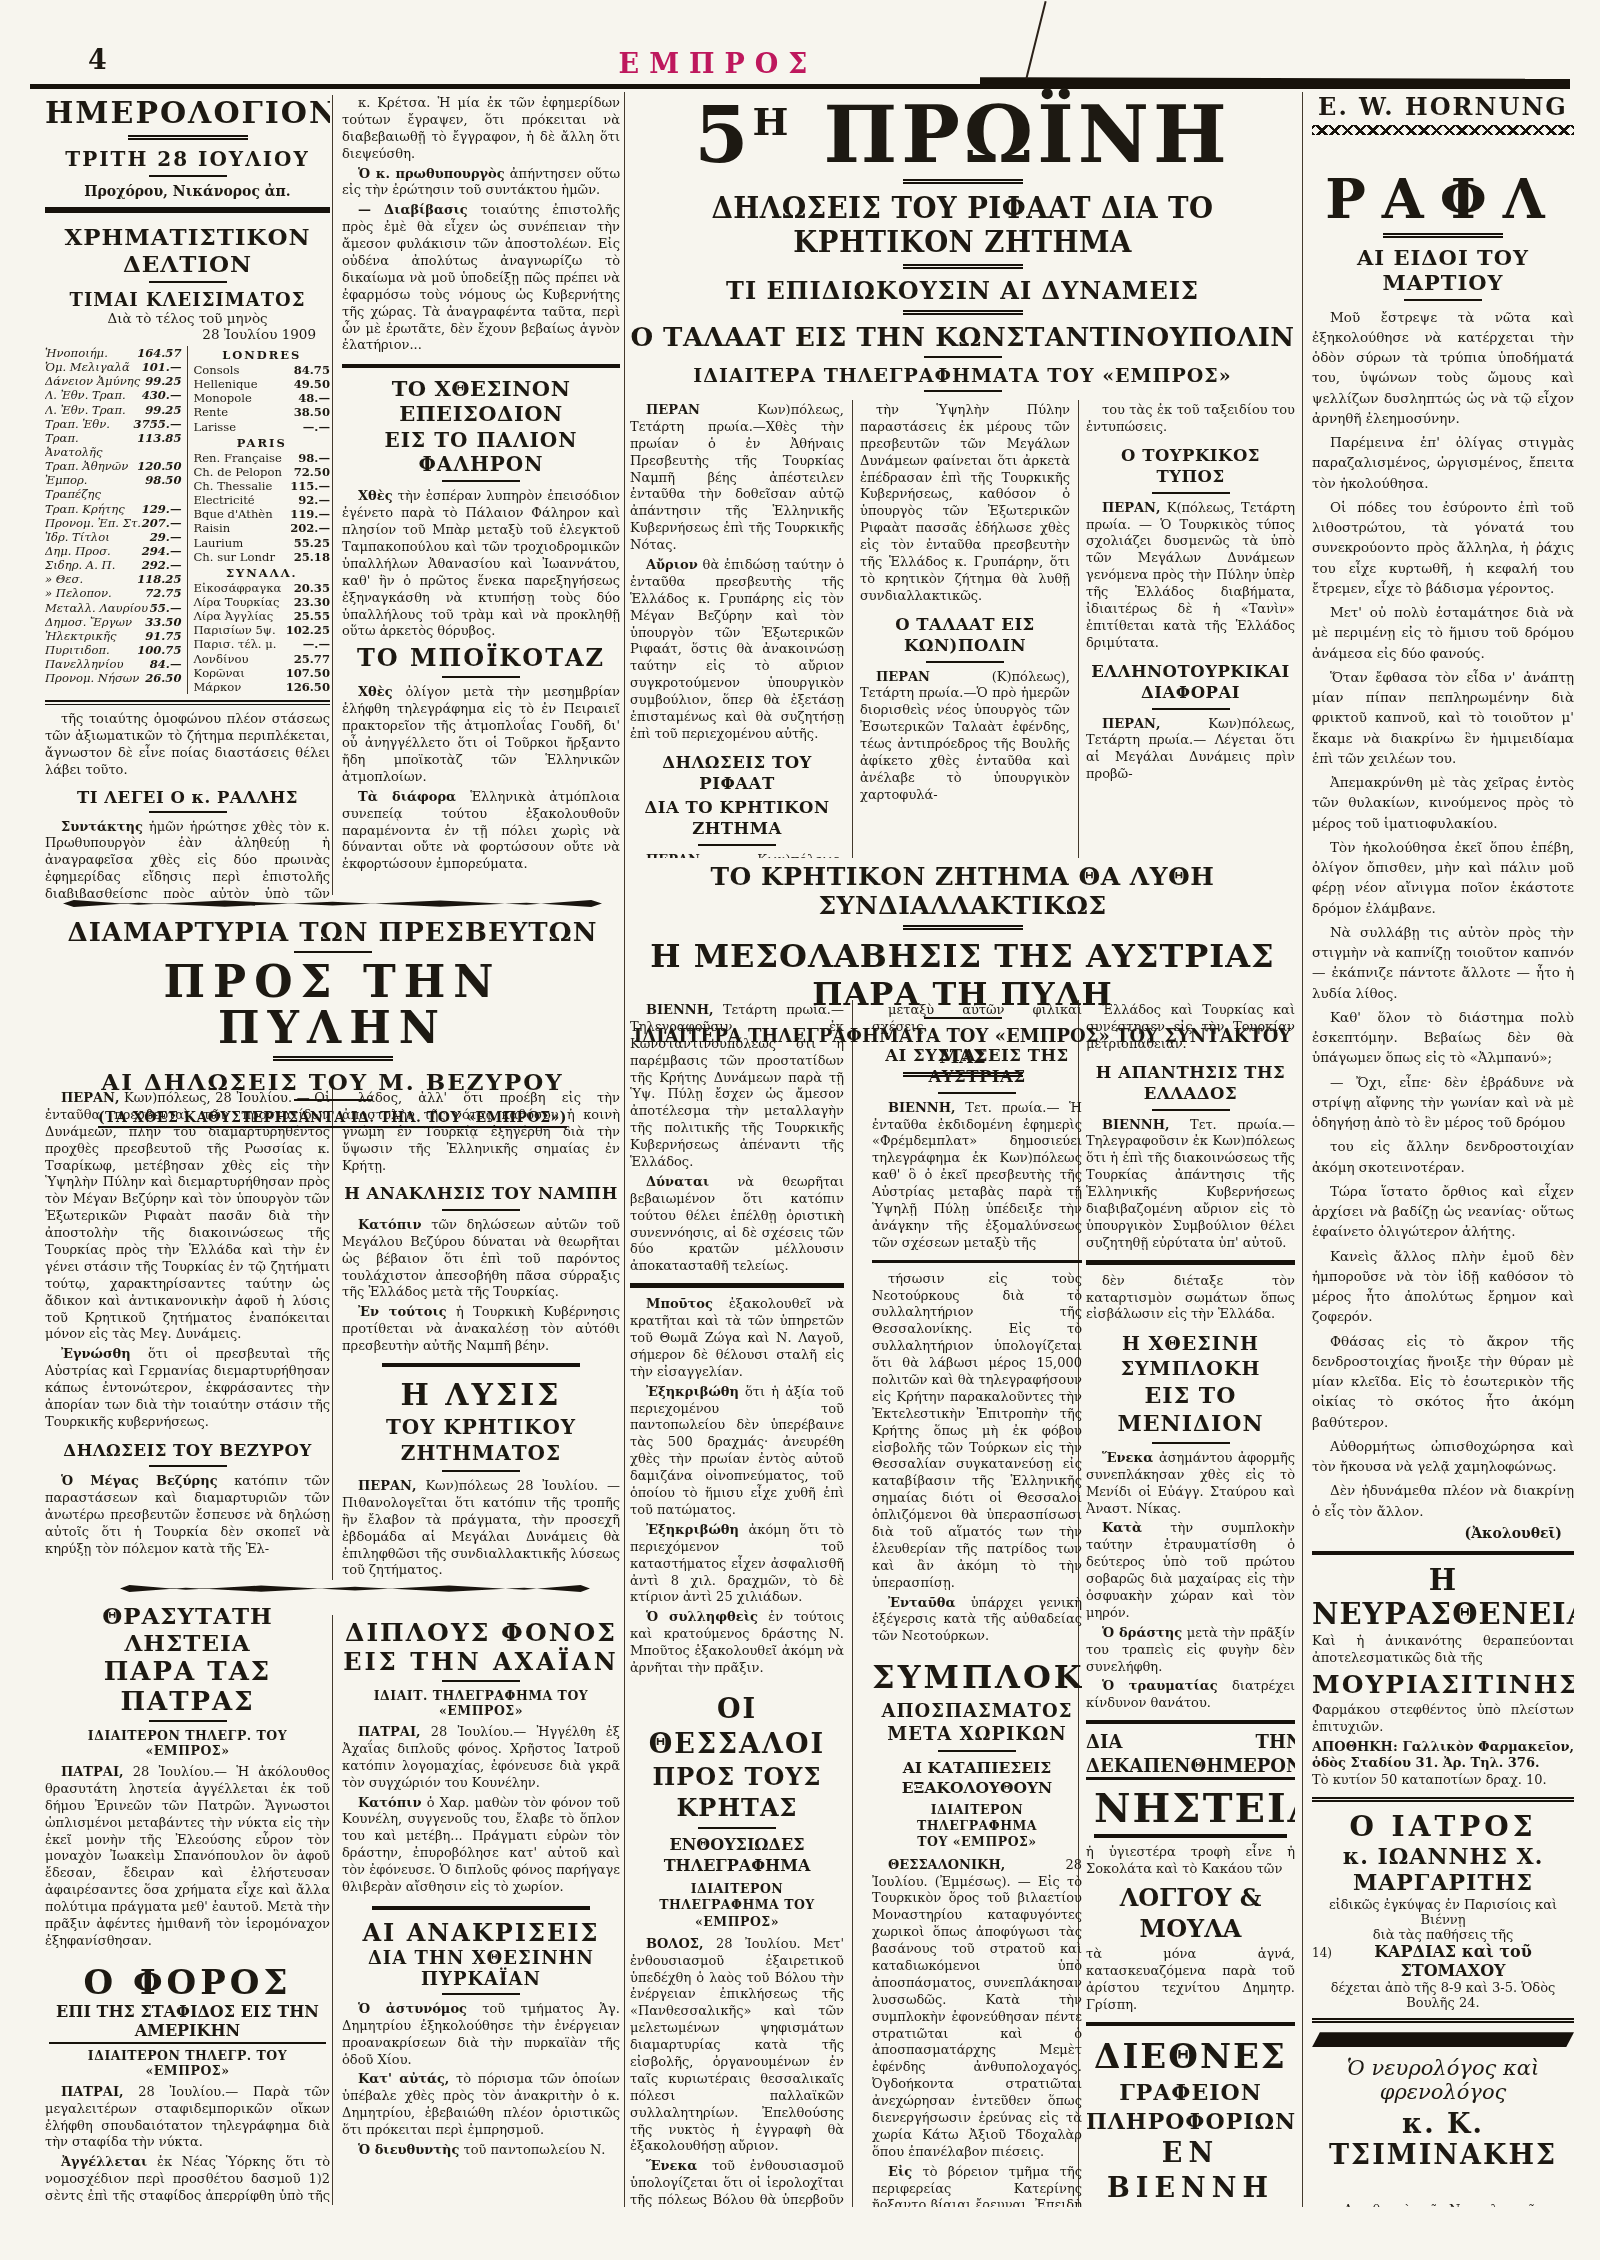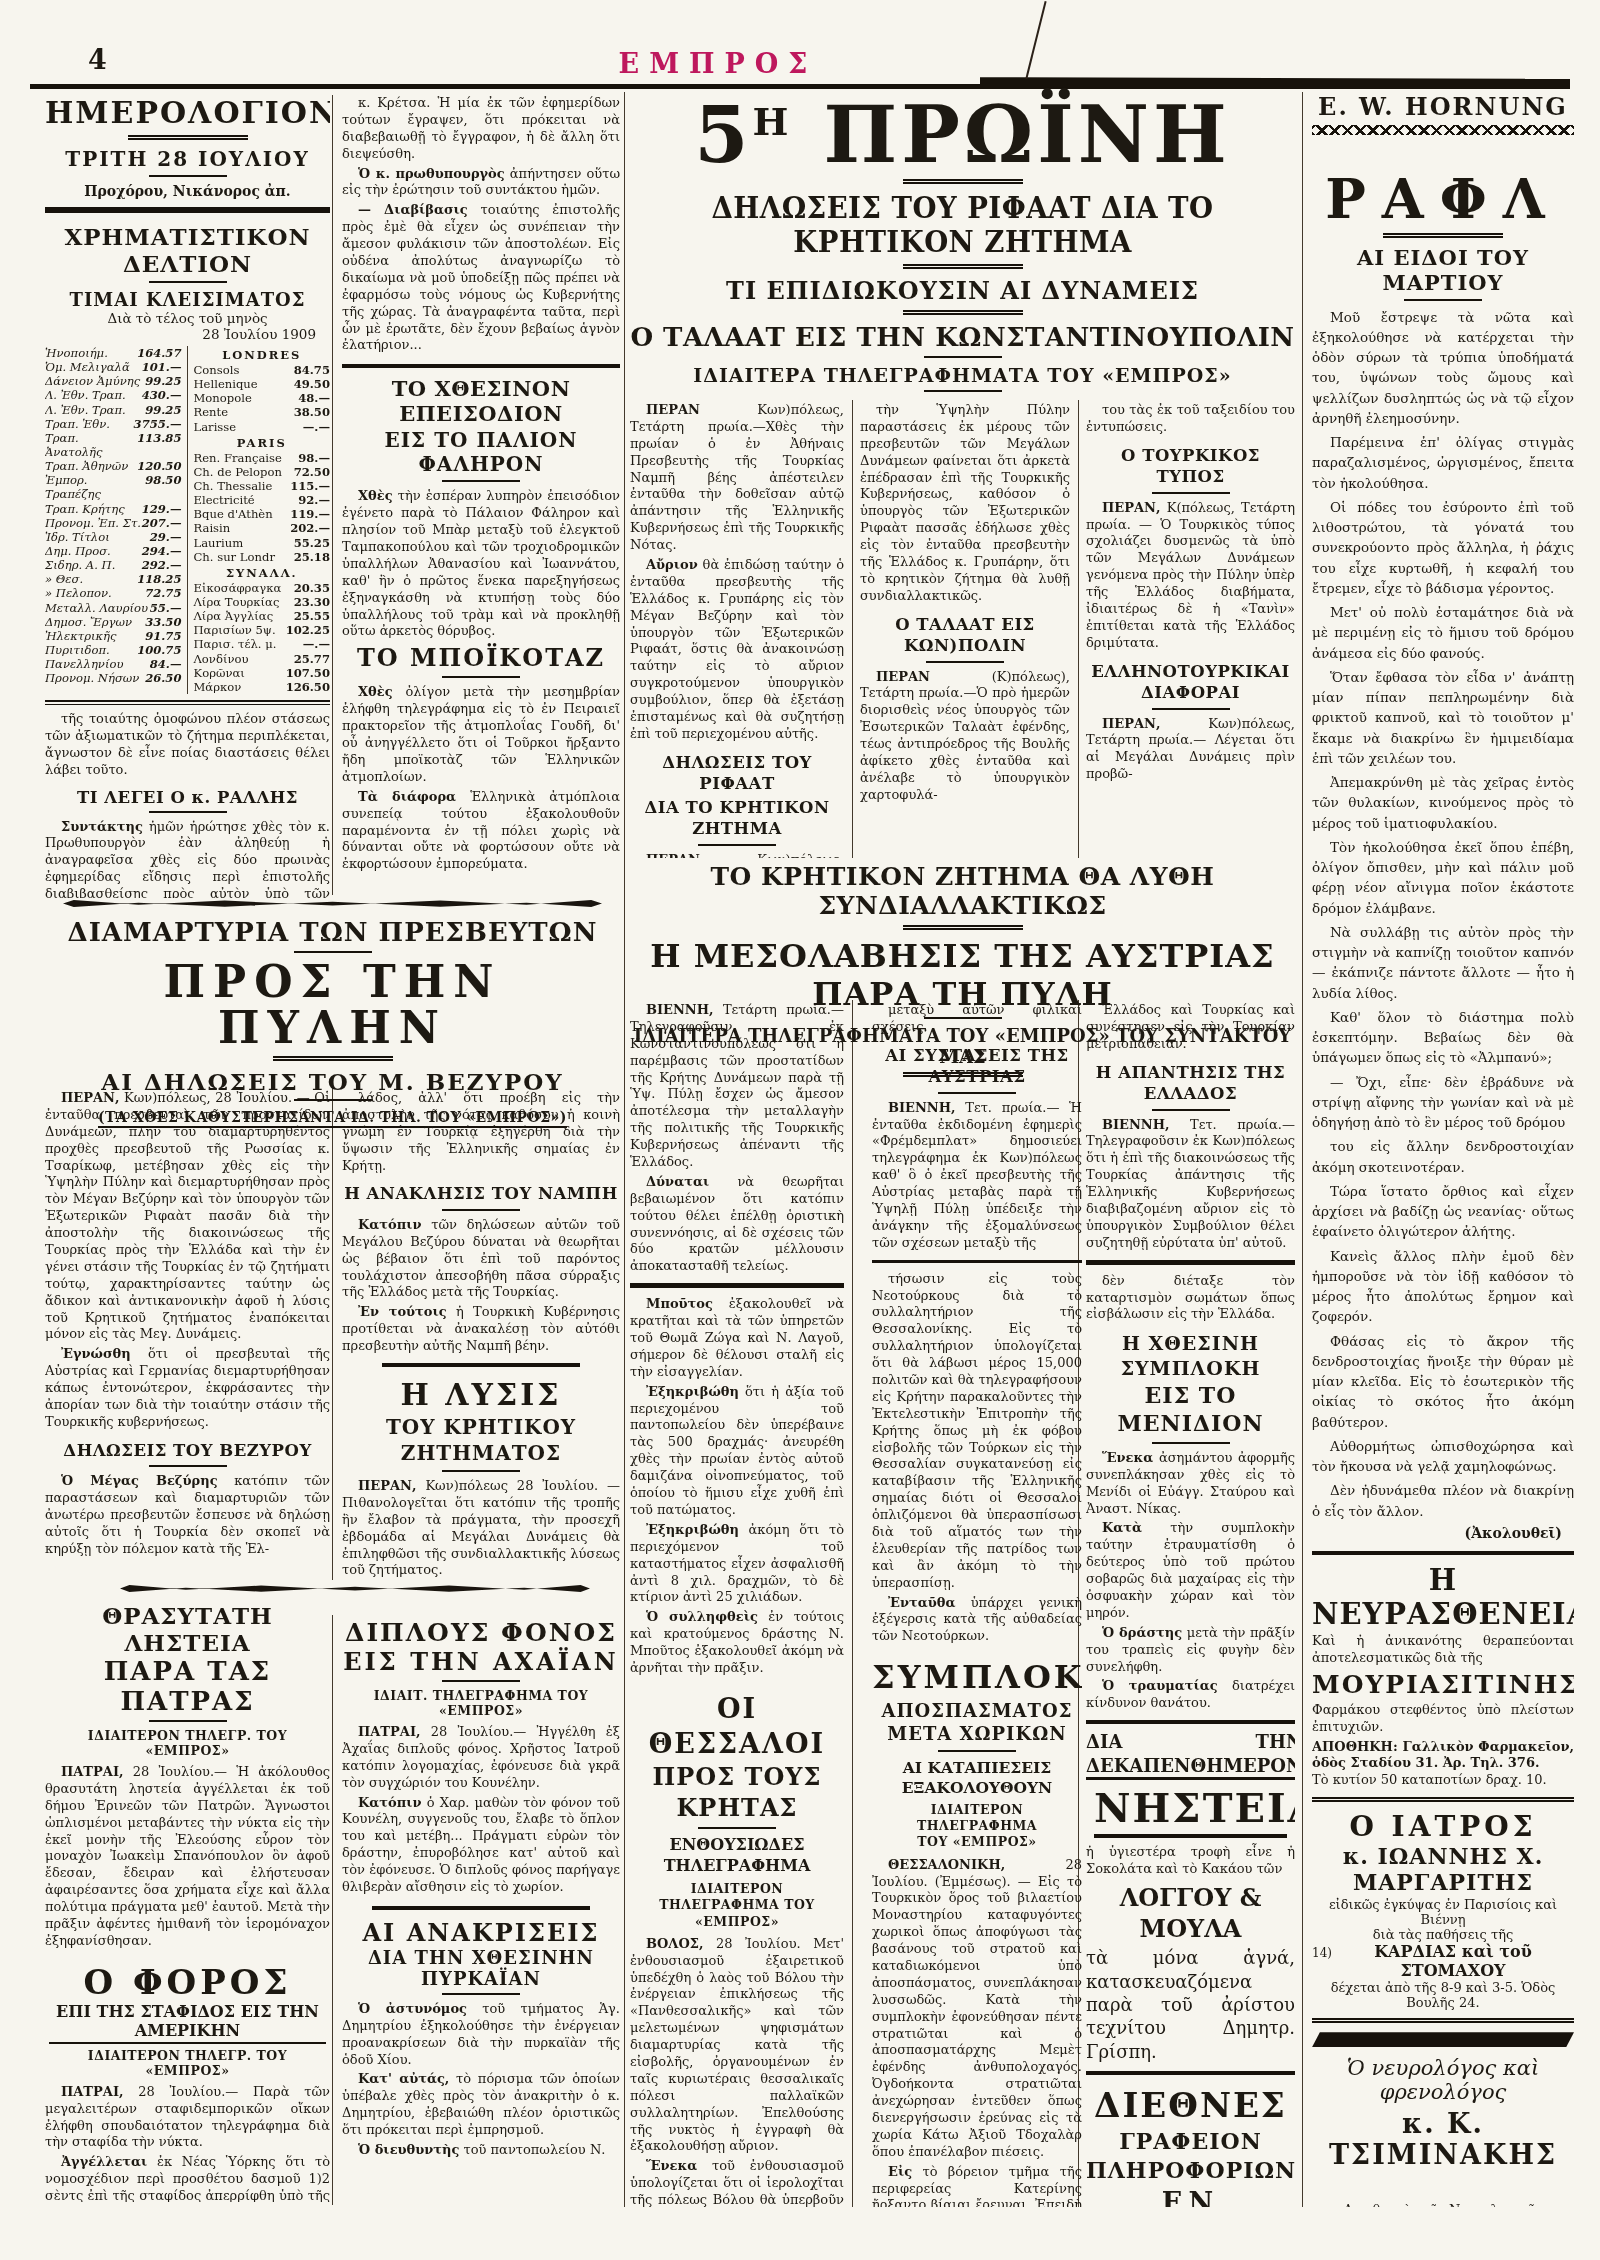--- a/index.html
+++ b/index.html
@@ -470,21 +470,21 @@
     <p><b>Ἕνεκα</b><span> ἀσημάντου ἀφορμῆς συνεπλάκησαν χθὲς εἰς τὸ Μενίδι οἱ Εὐάγγ. Σταύρου καὶ Ἀναστ. Νίκας.</span></p>
         <p><b>Κατὰ</b><span> τὴν συμπλοκὴν ταύτην ἐτραυματίσθη ὁ δεύτερος ὑπὸ τοῦ πρώτου σοβαρῶς διὰ μαχαίρας εἰς τὴν ὀσφυακὴν χώραν καὶ τὸν μηρόν.</span></p>
         <p><b>Ὁ δράστης</b><span> μετὰ τὴν πρᾶξίν του τραπεὶς εἰς φυγὴν δὲν συνελήφθη.</span></p>
         <p><b>Ὁ τραυματίας</b><span> διατρέχει κίνδυνον θανάτου.</span></p>
       </div>
     <div style="height:4px;background:#17120b;margin:8px 0 6px;"></div>
     <div style="font-size:18px;font-weight:bold;border-bottom:3px solid #17120b;display:inline-block;">ΔΙΑ ΤΗΝ ΔΕΚΑΠΕΝΘΗΜΕΡΟΝ</div>
     <div class="ctr" style="font-size:40px;font-weight:bold;letter-spacing:2px;border-bottom:4px solid #17120b;margin:2px 8px 6px;">ΝΗΣΤΕΙΑΝ</div>
     <div style="font-size:13px;">ἡ ὑγιεστέρα τροφὴ εἶνε ἡ Σοκολάτα καὶ τὸ Κακάου τῶν</div>
     <div class="ctr" style="font-size:24px;font-weight:bold;margin:4px 0 2px;">ΛΟΓΓΟΥ &amp; ΜΟΥΛΑ</div>
-    <div style="font-size:18px;">τὰ μόνα ἁγνά, κατασκευαζόμενα παρὰ τοῦ ἀρίστου τεχνίτου Δημητρ. Γρίσπη.</div>
+    <div style="font-size:13px;">τὰ μόνα ἁγνά, κατασκευαζόμενα παρὰ τοῦ ἀρίστου τεχνίτου Δημητρ. Γρίσπη.</div>
     <div style="height:4px;background:#17120b;margin:8px 0 8px;"></div>
     <div class="ctr" style="font-size:34px;font-weight:bold;letter-spacing:2px;">ΔΙΕΘΝΕΣ</div>
     <div class="ctr" style="font-size:22px;font-weight:bold;letter-spacing:1px;">ΓΡΑΦΕΙΟΝ ΠΛΗΡΟΦΟΡΙΩΝ</div>
     <div class="ctr" style="font-size:27px;font-weight:bold;letter-spacing:6px;">ΕΝ ΒΙΕΝΝΗ</div>
     
     
     
     
     
     

